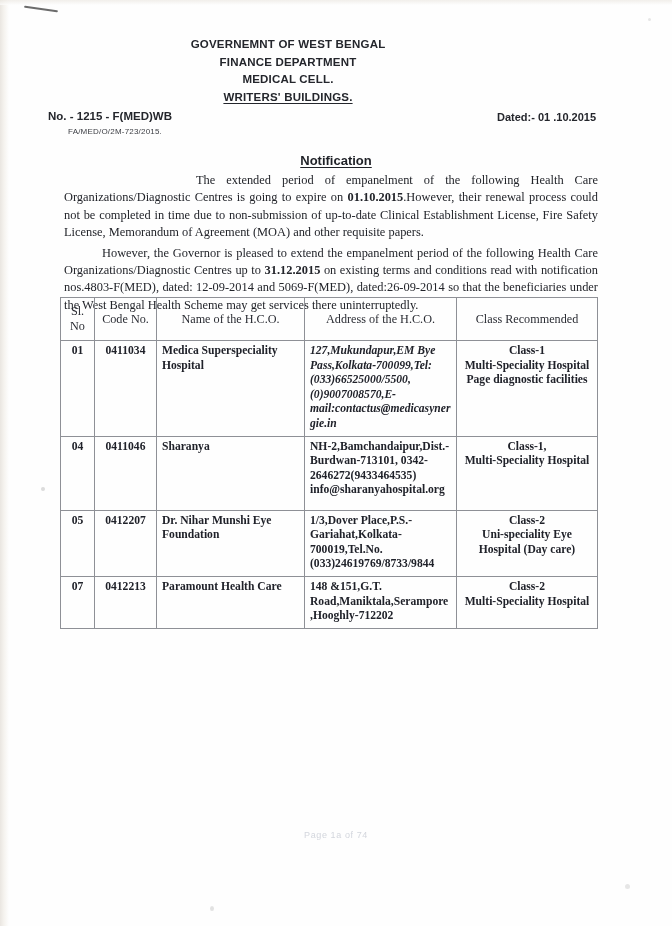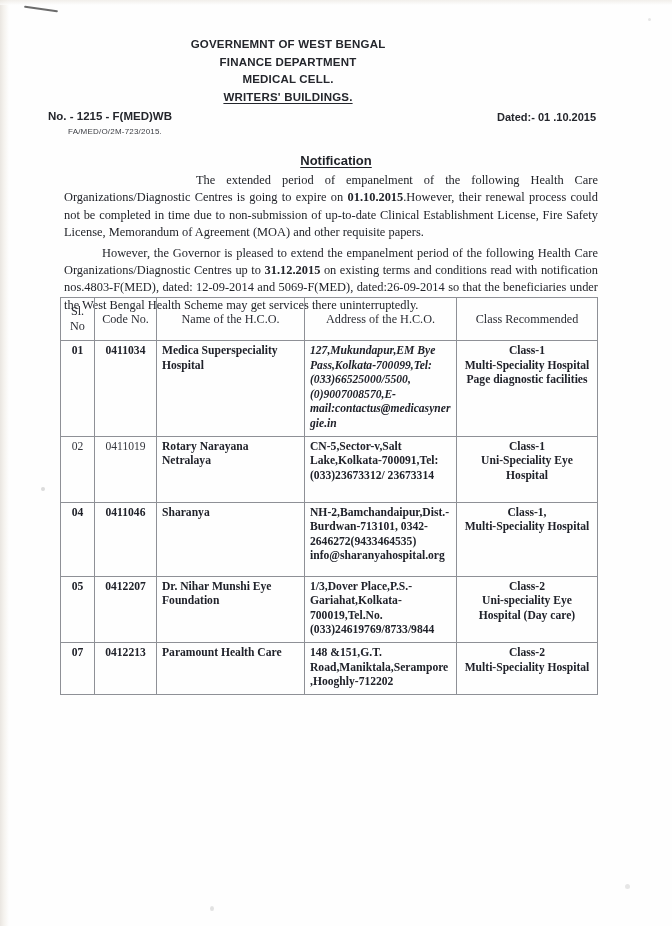--- a/index.html
+++ b/index.html
@@ -268,31 +268,20 @@
           <td class="sl">01</td>
           <td class="code">0411034</td>
           <td class="name">Medica Superspeciality Hospital</td>
           <td class="addr italic">127,Mukundapur,EM Bye Pass,Kolkata-700099,Tel:(033)66525000/5500,(0)9007008570,E-mail:contactus@medicasynergie.in</td>
           <td class="klass">
             <span class="klass-line">Class-1</span>
             <span class="klass-line">Multi-Speciality Hospital</span>
             <span class="klass-line">Page diagnostic facilities</span>
           </td>
         </tr>
-        <tr class="r2">
-          <td class="sl light">02</td>
-          <td class="code light">0411019</td>
-          <td class="name">Rotary Narayana Netralaya</td>
-          <td class="addr">CN-5,Sector-v,Salt Lake,Kolkata-700091,Tel:(033)23673312/ 23673314</td>
-          <td class="klass">
-            <span class="klass-line">Class-1</span>
-            <span class="klass-line">Uni-Speciality Eye</span>
-            <span class="klass-line">Hospital</span>
-          </td>
-        </tr>
         <tr class="r4">
           <td class="sl">04</td>
           <td class="code">0411046</td>
           <td class="name">Sharanya</td>
           <td class="addr">NH-2,Bamchandaipur,Dist.-Burdwan-713101, 0342-2646272(9433464535) info@sharanyahospital.org</td>
           <td class="klass">
             <span class="klass-line">Class-1,</span>
             <span class="klass-line">Multi-Speciality Hospital</span>
           </td>
         </tr>
@@ -314,14 +303,15 @@
           <td class="addr">148 &amp;151,G.T. Road,Maniktala,Serampore,Hooghly-712202</td>
           <td class="klass">
             <span class="klass-line">Class-2</span>
             <span class="klass-line">Multi-Speciality Hospital</span>
           </td>
         </tr>
       </tbody>
     </table>
   </div>
 
+  <div class="footer-mark">Page 1a of 74</div>
 
 </div>
 
 </body></html>

